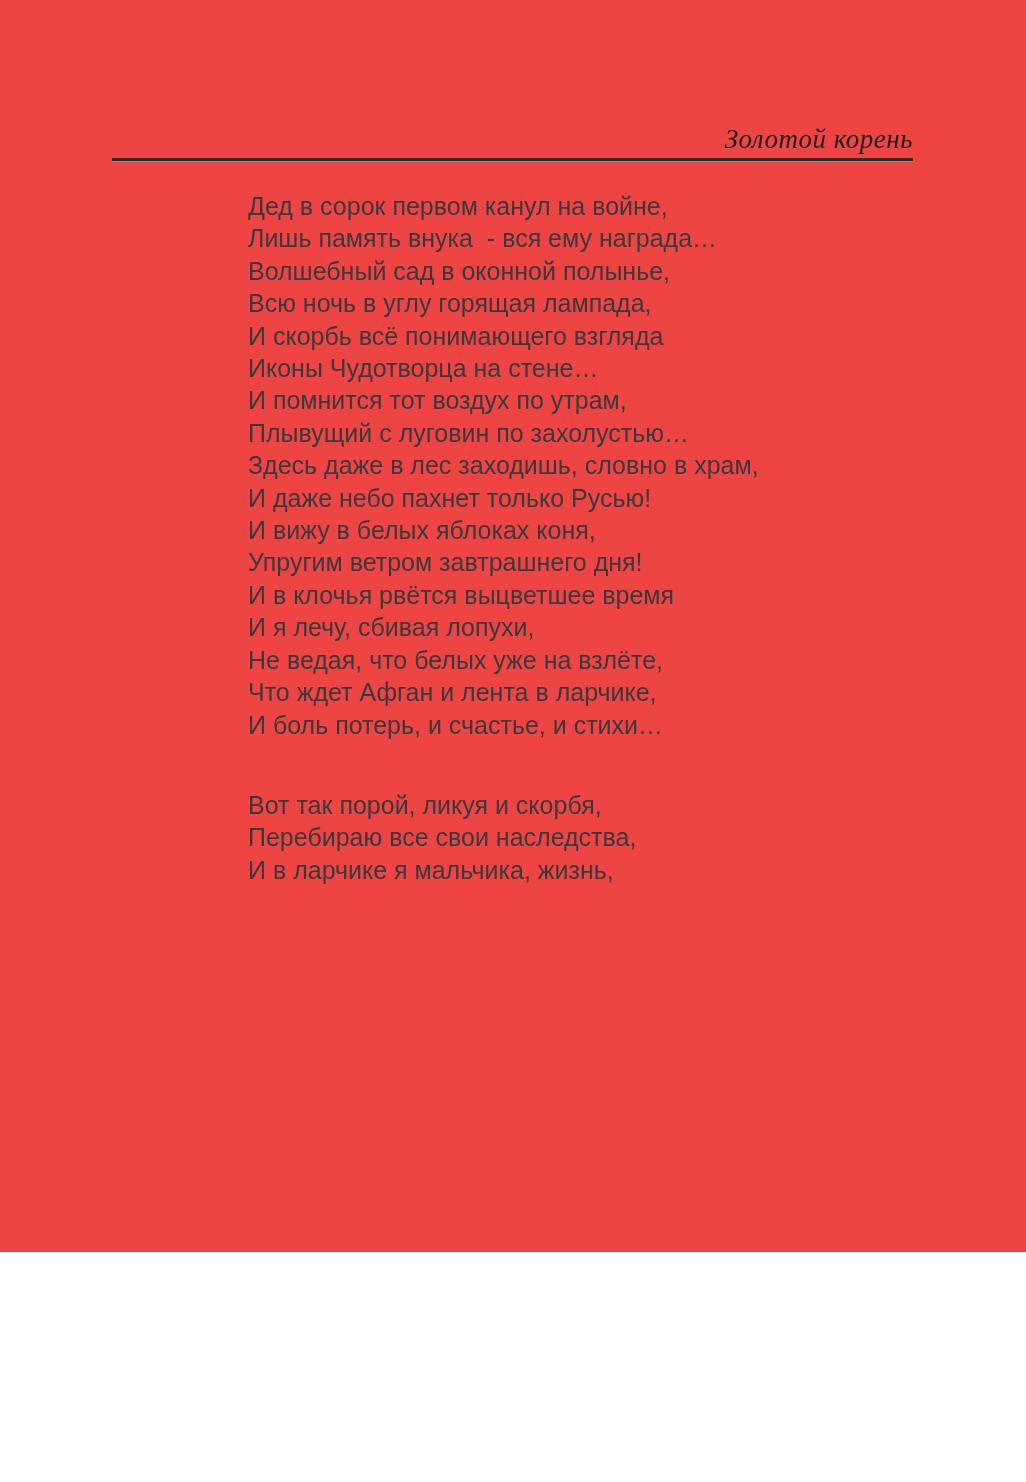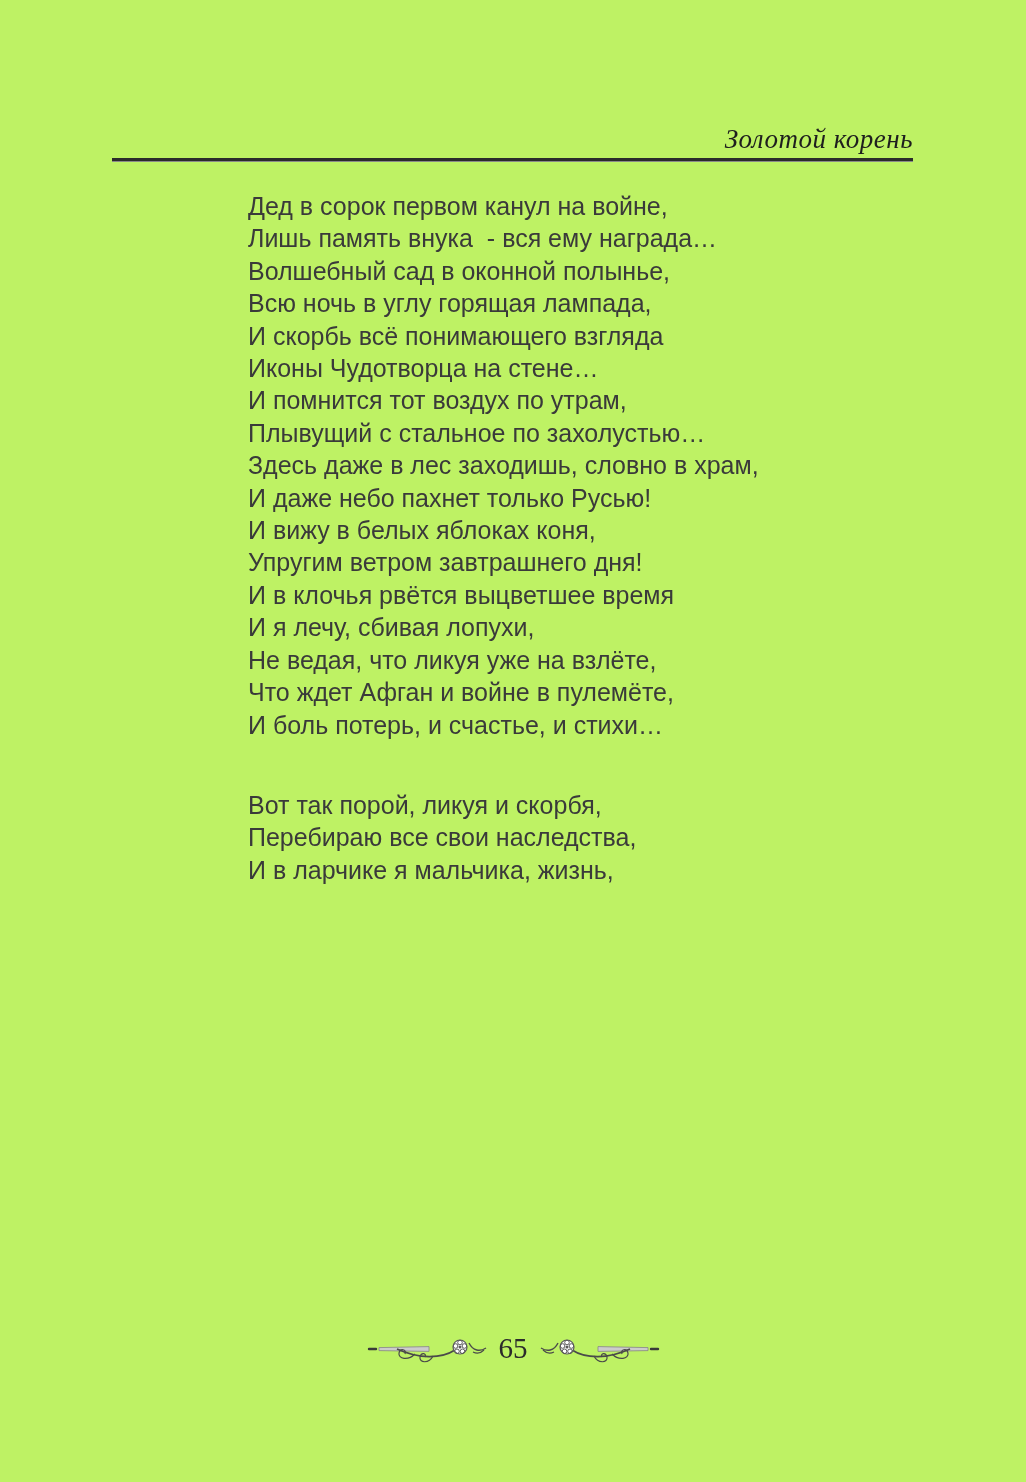--- a/index.html
+++ b/index.html
@@ -3,22 +3,22 @@
 <meta charset="utf-8">
 <style>
   html, body {
     margin: 0;
     padding: 0;
     background: #ffffff;
   }
   .page {
     position: relative;
     width: 1026px;
-    height: 1482px;
-    background: #bef264;
+    height: 1252px;
+    background: #ef4444;
     overflow: hidden;
     font-family: "Liberation Sans", sans-serif;
   }
   .running-head {
     position: absolute;
     top: 124px;
     right: 113px;
     font-family: "Liberation Serif", serif;
     font-style: italic;
     font-size: 27px;
@@ -89,29 +89,29 @@
 
   <div class="poem">
     <div class="stanza">
       <p>Дед в сорок первом канул на войне,</p>
       <p>Лишь память внука  - вся ему награда…</p>
       <p>Волшебный сад в оконной полынье,</p>
       <p>Всю ночь в углу горящая лампада,</p>
       <p>И скорбь всё понимающего взгляда</p>
       <p>Иконы Чудотворца на стене…</p>
       <p>И помнится тот воздух по утрам,</p>
-      <p>Плывущий с стальное по захолустью…</p>
+      <p>Плывущий с луговин по захолустью…</p>
       <p>Здесь даже в лес заходишь, словно в храм,</p>
       <p>И даже небо пахнет только Русью!</p>
       <p>И вижу в белых яблоках коня,</p>
       <p>Упругим ветром завтрашнего дня!</p>
       <p>И в клочья рвётся выцветшее время</p>
       <p>И я лечу, сбивая лопухи,</p>
-      <p>Не ведая, что ликуя уже на взлёте,</p>
-      <p>Что ждет Афган и войне в пулемёте,</p>
+      <p>Не ведая, что белых уже на взлёте,</p>
+      <p>Что ждет Афган и лента в ларчике,</p>
       <p>И боль потерь, и счастье, и стихи…</p>
     </div>
     <div class="stanza stanza-2">
       <p>Вот так порой, ликуя и скорбя,</p>
       <p>Перебираю все свои наследства,</p>
       <p>И в ларчике я мальчика, жизнь,</p>
     </div>
   </div>
 
   <div class="footer">

